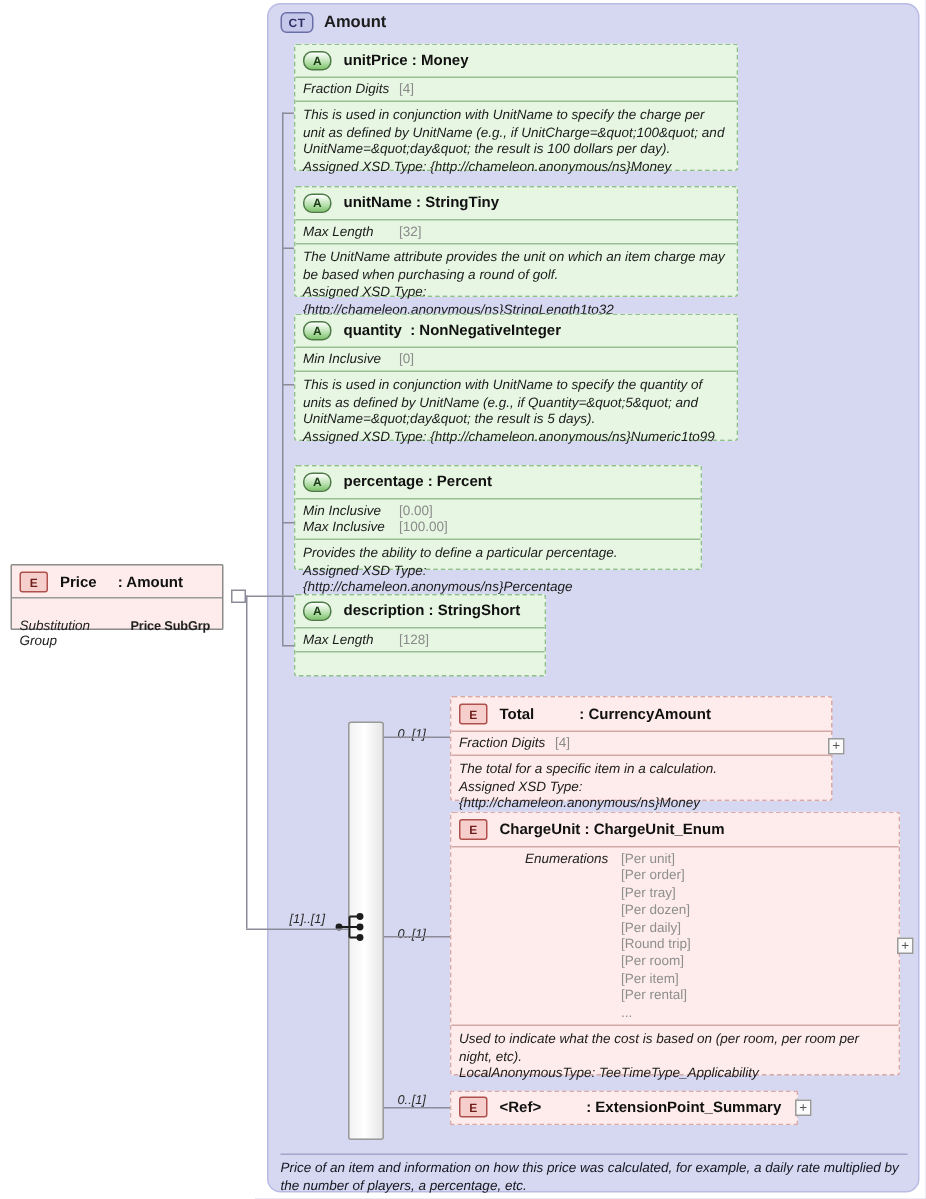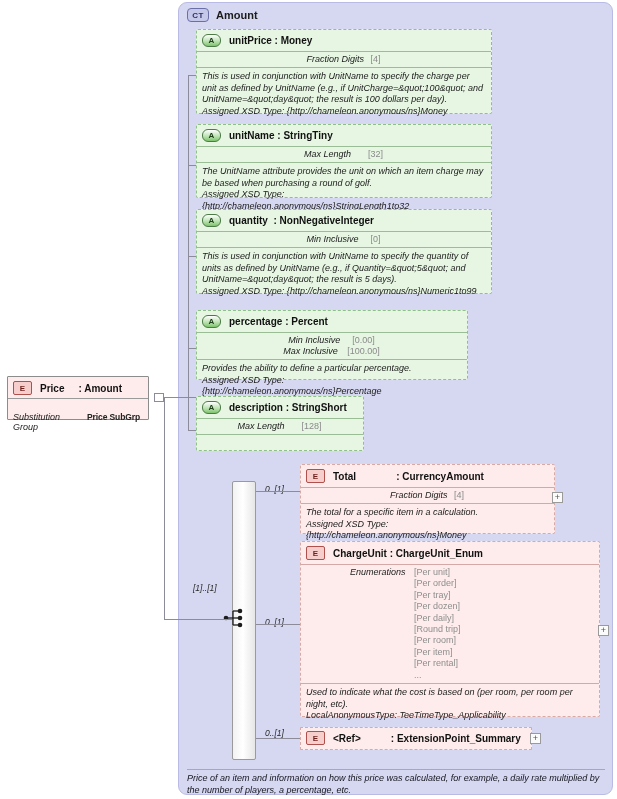--- a/index.html
+++ b/index.html
@@ -48,21 +48,21 @@
     width:19px; height:13px; border:1px solid #4d7a46; border-radius:6px;
     background: linear-gradient(to bottom,#ffffff 0%,#bde3b4 55%,#7ec46c 100%);
     color:#1d3d19; font-size:8px; font-weight:bold;
   }
   .attr-name { font-size:10px; font-weight:bold; color:#111; white-space:pre; }
   .facets {
     border-top:1px solid #9bbd96;
     border-bottom:1px solid #9bbd96;
     padding:2px 6px 2px 5px;
   }
-  .facet-row { display:flex; line-height:11px;justify-content:center; }
+  .facet-row { display:flex; line-height:11px; }
   .facet-label { font-style:italic; font-size:9px; color:#1b1b1b; width:64px; flex:0 0 64px; }
   .facet-val { font-size:9px; color:#8a8a8a; }
   .anno { padding:3px 6px 4px 5px; font-style:italic; font-size:9px; line-height:11.5px; color:#1b1b1b; }
 
   
   .el-box {
     position:absolute;
     background:#fdeceb;
     border:1px dashed #d9a9a6;
     border-radius:2px;
@@ -210,21 +210,21 @@
         <span class="facet-label">Max Length</span>
         <span class="facet-val">[128]</span>
       </div>
     </div>
   </div>
 
   <div class="el-box" style="left:300px; top:464px; width:255px; height:70px;">
     <div class="attr-head">
       <span class="e-badge">E</span>
       <span class="attr-name">Total</span>
-      <span class="attr-name" style="margin-left:32px">: CurrencyAmount</span>
+      <span class="attr-name" style="margin-left:22px">: CurrencyAmount</span>
     </div>
     <div class="el-facets">
       <div class="facet-row">
         <span class="facet-label">Fraction Digits</span>
         <span class="facet-val">[4]</span>
       </div>
     </div>
     <div class="el-anno">The total for a specific item in a calculation.<br>Assigned XSD Type: {http://chameleon.anonymous/ns}Money</div>
   </div>
   <div class="plus" style="left:552px; top:492px;">+</div>
@@ -274,21 +274,21 @@
       <line x1="5" y1="10" x2="10" y2="10" stroke="#1c1c1c" stroke-width="1.3"></line>
       <line x1="10" y1="3" x2="10" y2="17" stroke="#1c1c1c" stroke-width="1.3"></line>
       <line x1="10" y1="3" x2="15" y2="3" stroke="#1c1c1c" stroke-width="1.3"></line>
       <line x1="10" y1="10" x2="15" y2="10" stroke="#1c1c1c" stroke-width="1.3"></line>
       <line x1="10" y1="17" x2="15" y2="17" stroke="#1c1c1c" stroke-width="1.3"></line>
       <circle cx="17" cy="3" r="2.3" fill="#1c1c1c"></circle>
       <circle cx="17" cy="10" r="2.3" fill="#1c1c1c"></circle>
       <circle cx="17" cy="17" r="2.3" fill="#1c1c1c"></circle>
     </svg>
   </div>
-  <div class="card" style="left:193px; top:583px;">[1]..[1]</div>
+  <div class="card" style="left:193px; top:607px;">[1]..[1]</div>
 
   <div id="price-box">
     <div class="attr-head">
       <span class="e-badge">E</span>
       <span class="attr-name">Price</span>
       <span class="attr-name" style="margin-left:6px">: Amount</span>
     </div>
     <div id="price-sub">
       <span class="sg-label">Substitution Group</span>
       <span class="sg-val">Price SubGrp</span>

